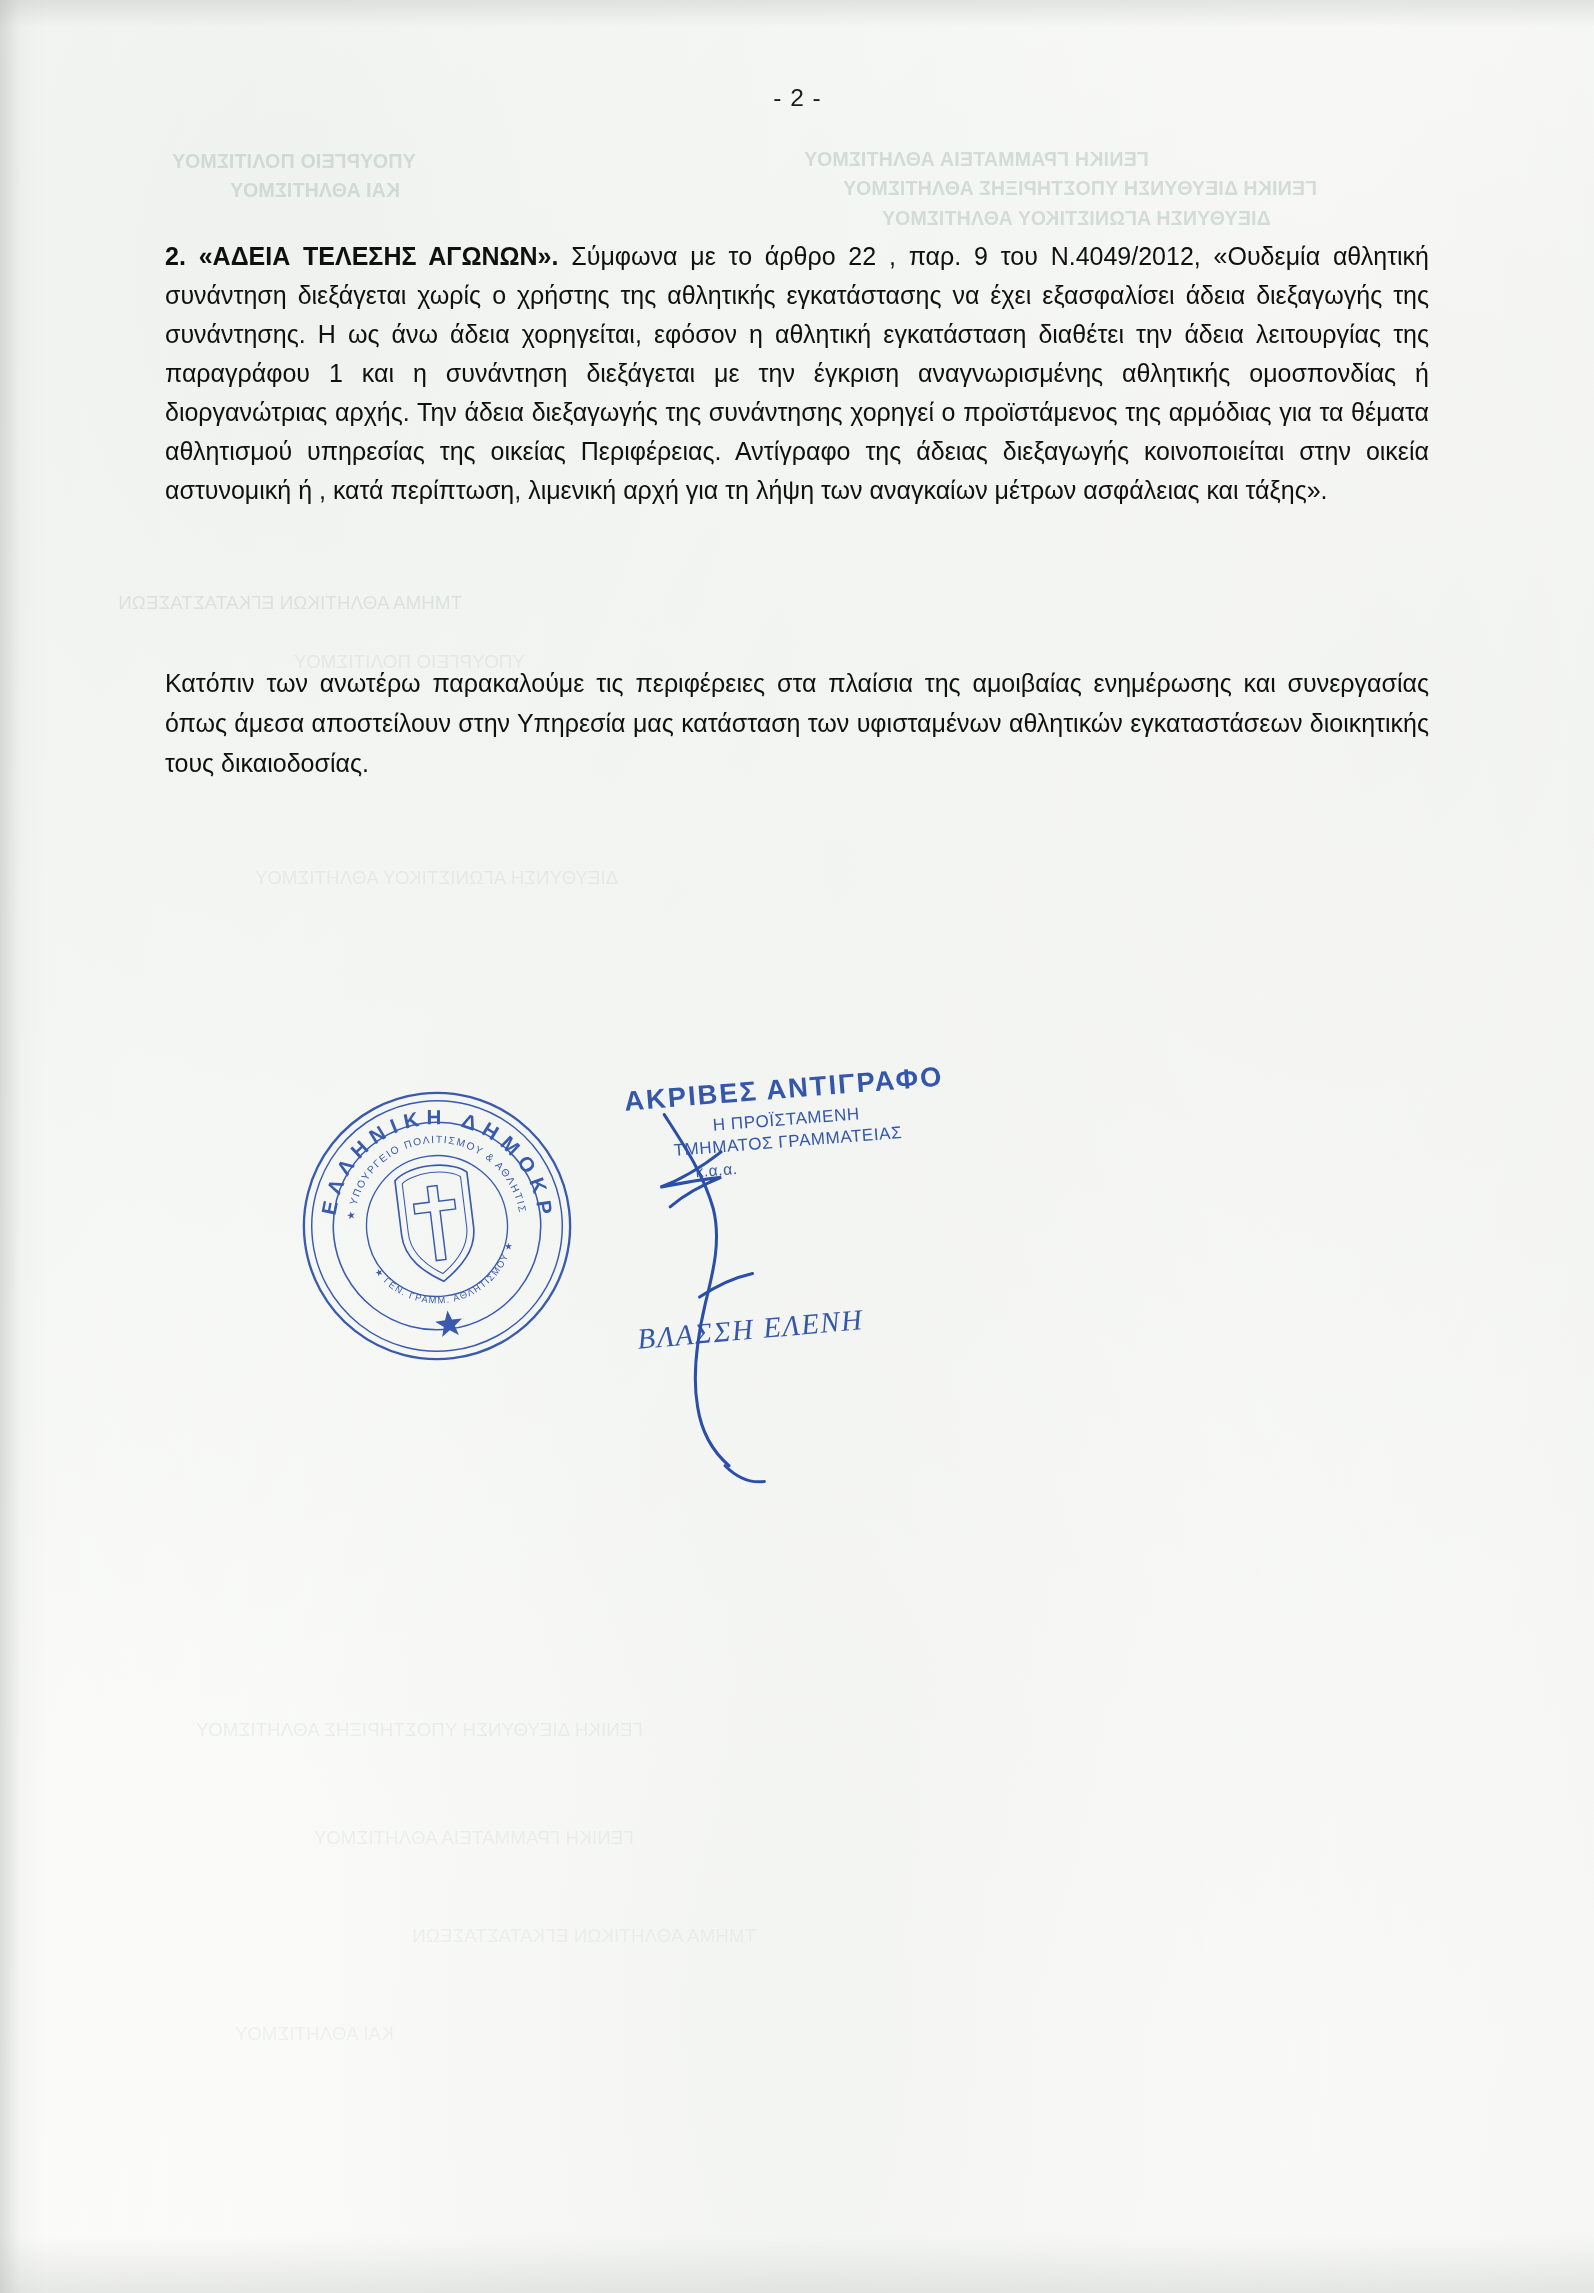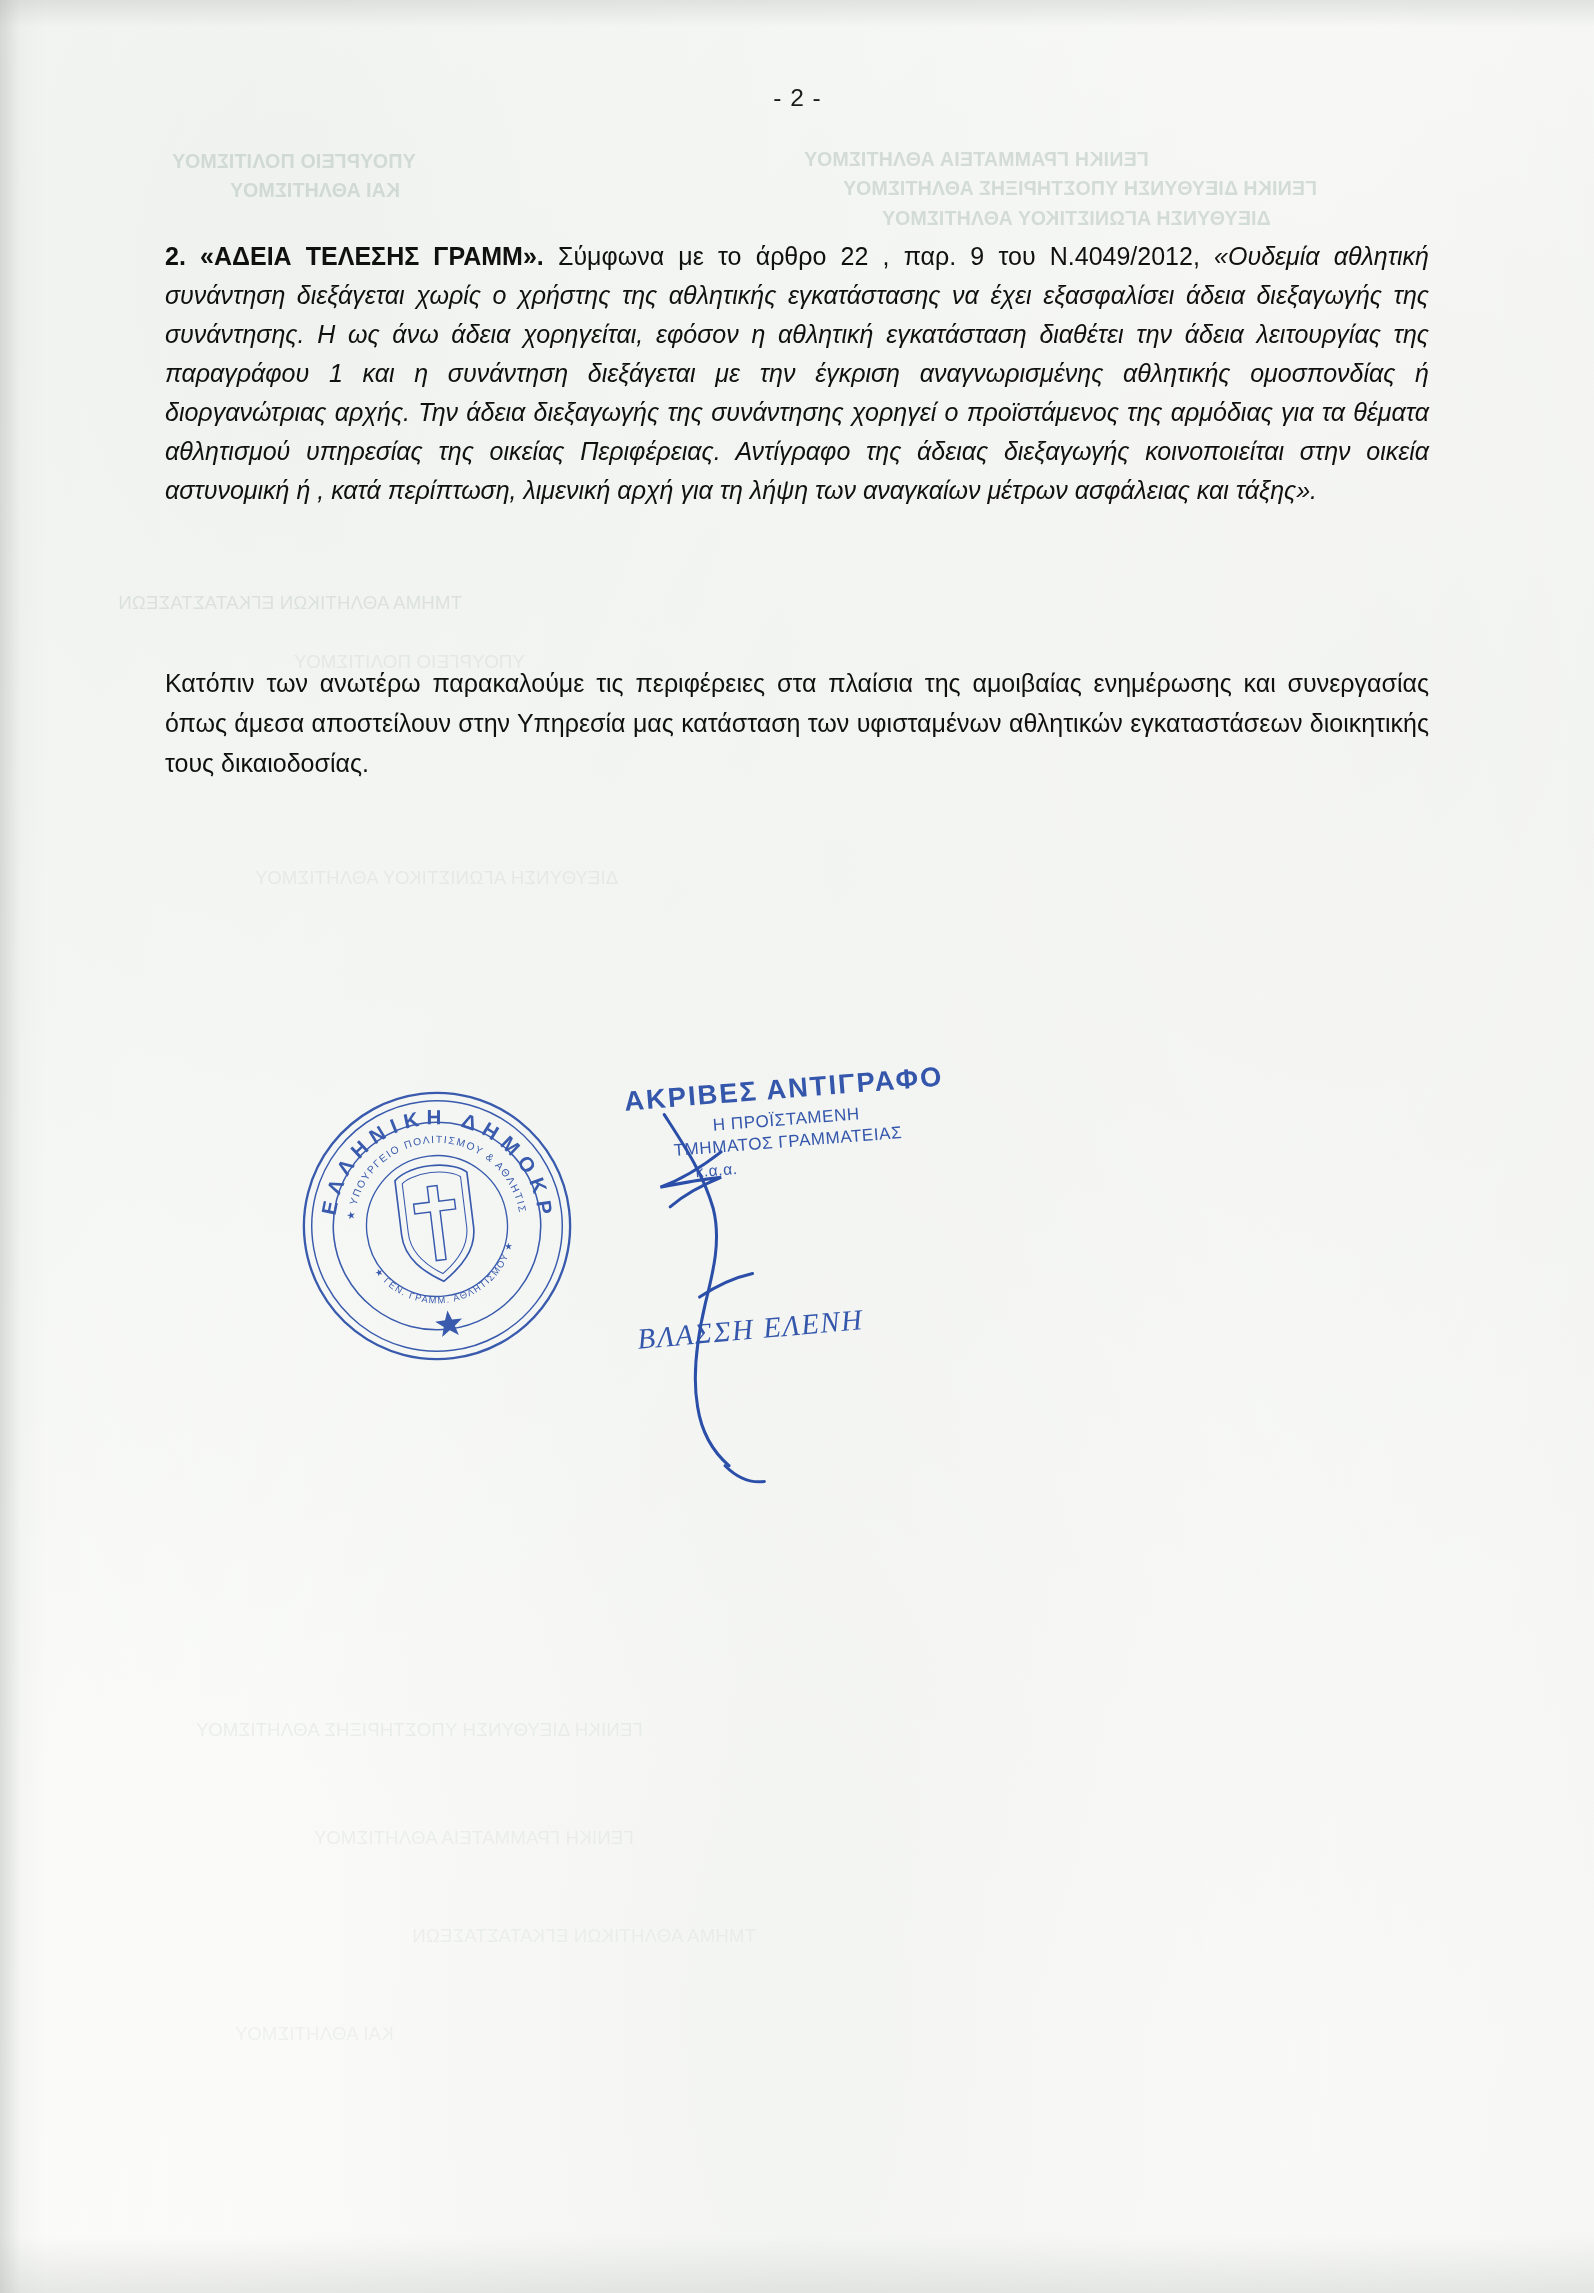--- a/index.html
+++ b/index.html
@@ -92,21 +92,20 @@
     top: 237px;
     font-size: 25px;
     line-height: 39px;
     text-align: justify;
   }
   .para-1 .lead {
     font-weight: bold;
     font-style: normal;
   }
   .para-1 .quote-italic {
-    font-style: italic;
   }
 
   .para-2 {
     top: 663px;
     font-size: 25px;
     line-height: 40px;
     text-align: justify;
   }
 
   .signature-block {
@@ -225,21 +224,21 @@
   <div class="bleed" style="left:314px; top:1823px; opacity:0.28;">ΓΕΝΙΚΗ ΓΡΑΜΜΑΤΕΙΑ ΑΘΛΗΤΙΣΜΟΥ</div>
   <div class="bleed" style="left:412px; top:1921px; opacity:0.26;">ΤΜΗΜΑ ΑΘΛΗΤΙΚΩΝ ΕΓΚΑΤΑΣΤΑΣΕΩΝ</div>
   <div class="bleed" style="left:235px; top:2019px; opacity:0.24;">ΚΑΙ ΑΘΛΗΤΙΣΜΟΥ</div>
 
   <div class="content">
 
     <div class="page-number">- 2 -</div>
 
     <div class="body-block para-1">
       <span class="lead">2.</span>
-      <span class="lead">«ΑΔΕΙΑ ΤΕΛΕΣΗΣ ΓΡΑΜΜ».</span>
+      <span class="lead">«ΑΔΕΙΑ ΤΕΛΕΣΗΣ ΑΓΩΝΩΝ».</span>
       <span>Σύμφωνα με το άρθρο 22 , παρ. 9 του Ν.4049/2012,</span>
       <span class="quote-italic">«Ουδεμία αθλητική συνάντηση διεξάγεται χωρίς ο χρήστης της αθλητικής εγκατάστασης να έχει εξασφαλίσει άδεια διεξαγωγής της συνάντησης. Η ως άνω άδεια χορηγείται, εφόσον η αθλητική εγκατάσταση διαθέτει την άδεια λειτουργίας της παραγράφου 1 και η συνάντηση διεξάγεται με την έγκριση αναγνωρισμένης αθλητικής   ομοσπονδίας ή διοργανώτριας αρχής. Την άδεια διεξαγωγής της συνάντησης χορηγεί ο προϊστάμενος της αρμόδιας για τα θέματα αθλητισμού υπηρεσίας της οικείας Περιφέρειας. Αντίγραφο της άδειας διεξαγωγής κοινοποιείται στην οικεία αστυνομική ή , κατά περίπτωση, λιμενική αρχή για τη λήψη των αναγκαίων μέτρων ασφάλειας και τάξης».</span>
     </div>
 
     <div class="body-block para-2">Κατόπιν των ανωτέρω παρακαλούμε τις περιφέρειες στα πλαίσια της αμοιβαίας ενημέρωσης και συνεργασίας όπως  άμεσα αποστείλουν στην Υπηρεσία μας κατάσταση των υφισταμένων αθλητικών εγκαταστάσεων  διοικητικής τους δικαιοδοσίας.</div>
 
 
     <div class="stamp">
       <svg width="276" height="276" viewBox="0 0 282 282" aria-hidden="true">
         <defs>

